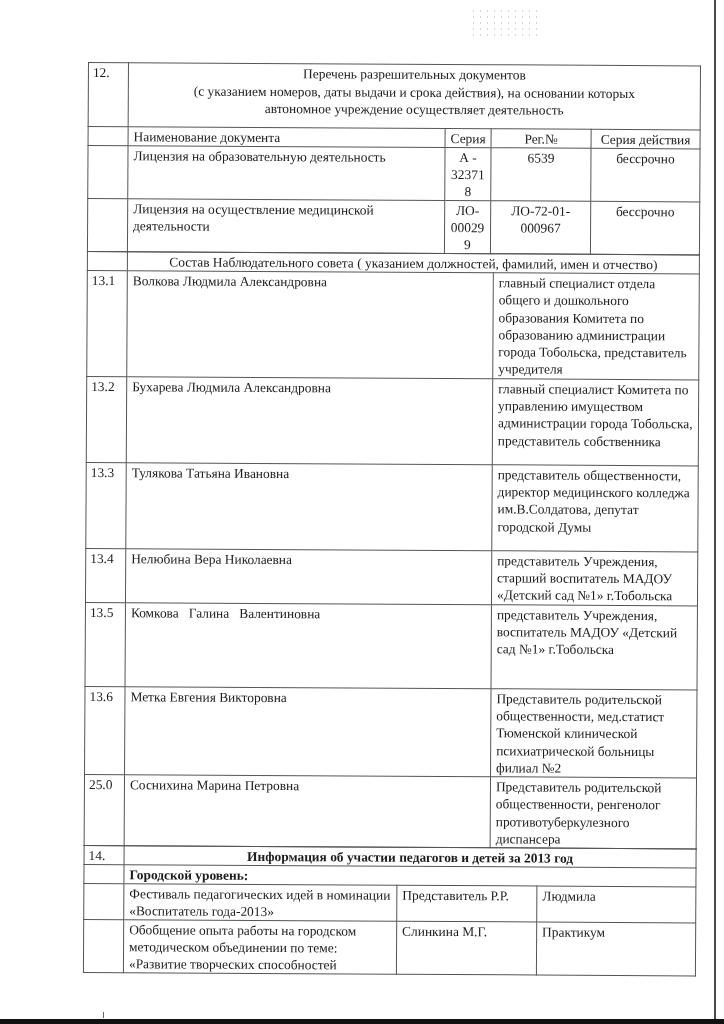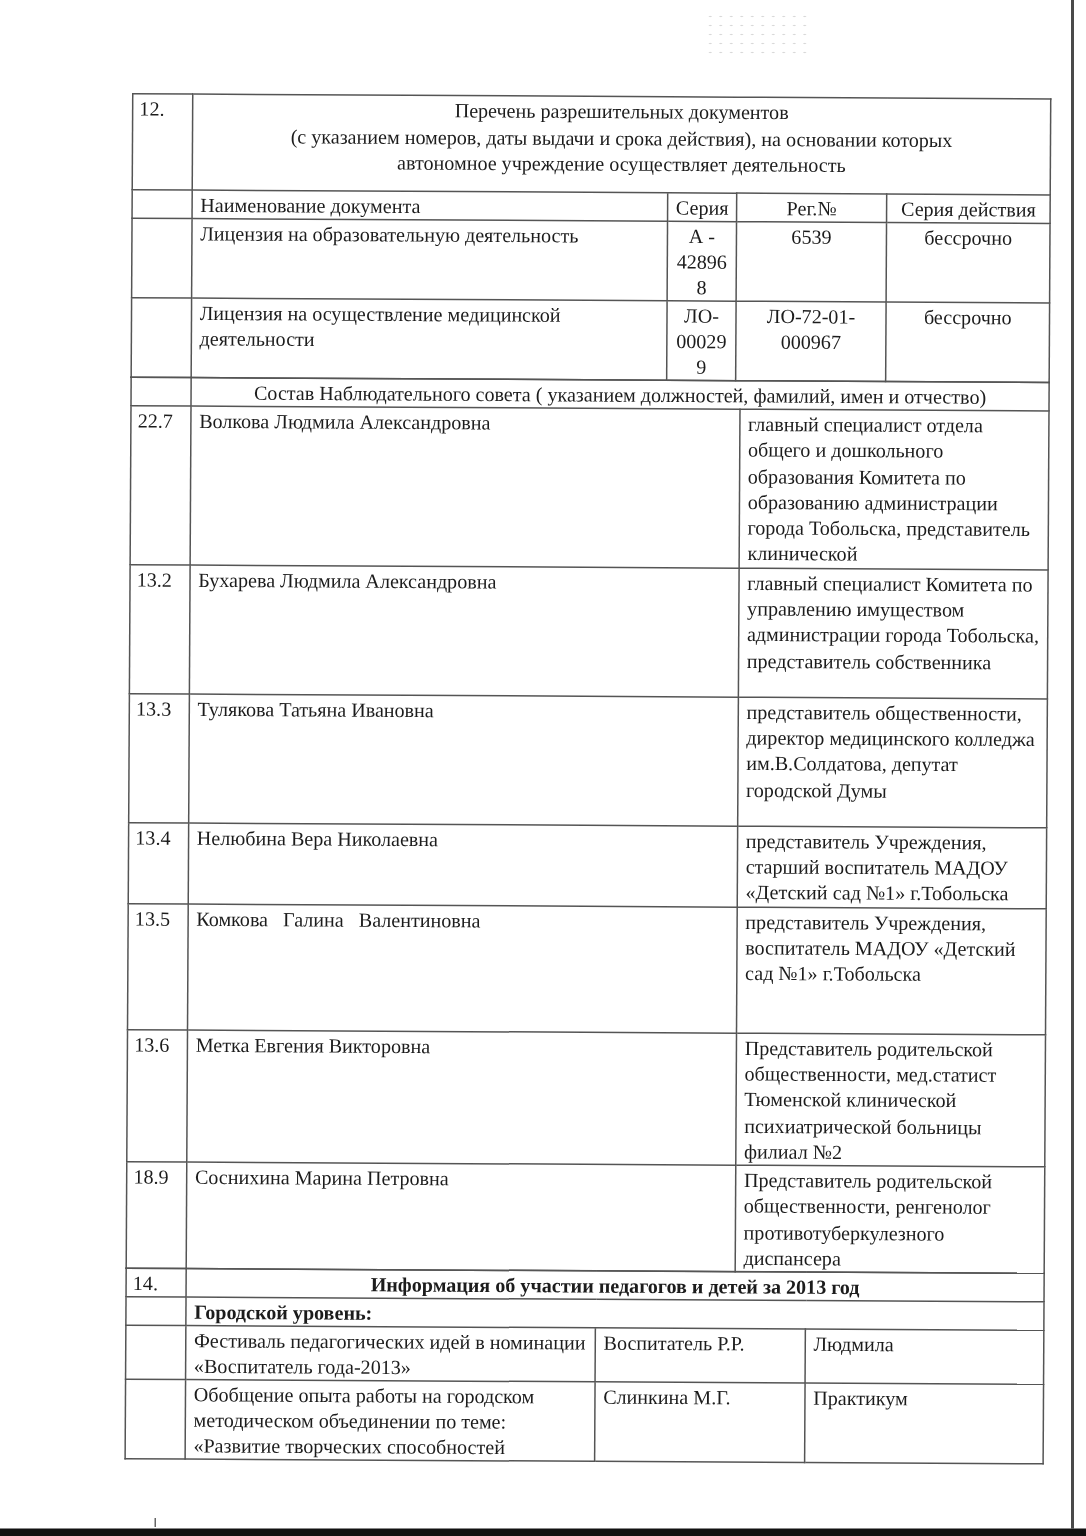--- a/index.html
+++ b/index.html
@@ -125,21 +125,21 @@
       <td>Наименование документа</td>
       <td class="center">Серия</td>
       <td class="center">Рег.№</td>
       <td class="center">Серия действия</td>
     </tr>
     <tr class="lic-row">
       <td class="num"></td>
       <td>Лицензия на образовательную деятельность</td>
       <td class="center">
         <div>А -</div>
-        <div>42896</div>
+        <div>32371</div>
         <div>8</div>
       </td>
       <td class="center">
         <div>6539</div>
       </td>
       <td class="center">бессрочно</td>
     </tr>
     <tr class="lic-row2">
       <td class="num"></td>
       <td>Лицензия на осуществление медицинской деятельности</td>
@@ -162,23 +162,23 @@
       <col style="width:40px">
       <col style="width:366px">
       <col style="width:206px">
     </colgroup>
     <tbody>
         <tr class="council-head">
       <td class="num"></td>
       <td colspan="2" class="center">Состав Наблюдательного совета ( указанием должностей, фамилий, имен и отчество)</td>
     </tr>
     <tr class="m1">
-      <td class="num">22.7</td>
+      <td class="num">13.1</td>
       <td class="member-name">Волкова Людмила Александровна</td>
-      <td class="member-pos">главный специалист отдела общего и дошкольного образования Комитета по образованию администрации города Тобольска, представитель клинической</td>
+      <td class="member-pos">главный специалист отдела общего и дошкольного образования Комитета по образованию администрации города Тобольска, представитель учредителя</td>
     </tr>
     <tr class="m2">
       <td class="num">13.2</td>
       <td class="member-name">Бухарева Людмила Александровна</td>
       <td class="member-pos">главный специалист Комитета по управлению имуществом администрации города Тобольска, представитель собственника</td>
     </tr>
     <tr class="m3">
       <td class="num">13.3</td>
       <td class="member-name">Тулякова Татьяна Ивановна</td>
       <td class="member-pos">представитель общественности, директор медицинского колледжа им.В.Солдатова, депутат городской Думы</td>
@@ -192,21 +192,21 @@
       <td class="num">13.5</td>
       <td class="member-name" style="white-space:pre">Комкова   Галина   Валентиновна</td>
       <td class="member-pos">представитель Учреждения, воспитатель МАДОУ «Детский сад №1» г.Тобольска</td>
     </tr>
     <tr class="m6">
       <td class="num">13.6</td>
       <td class="member-name">Метка Евгения Викторовна</td>
       <td class="member-pos">Представитель  родительской общественности, мед.статист Тюменской клинической психиатрической больницы филиал №2</td>
     </tr>
     <tr class="m7">
-      <td class="num">18.9</td>
+      <td class="num">25.0</td>
       <td class="member-name">Соснихина Марина Петровна</td>
       <td class="member-pos">Представитель  родительской общественности, ренгенолог противотуберкулезного диспансера</td>
     </tr>
   </tbody>
     </table>
 
   <table style="margin-top:-1px">
     <colgroup>
       <col style="width:40px">
       <col style="width:273px">
@@ -218,21 +218,21 @@
       <td class="num">14.</td>
       <td colspan="3" class="center bold">Информация об участии педагогов и детей за 2013 год</td>
     </tr>
     <tr class="city">
       <td class="num"></td>
       <td colspan="3" class="bold">Городской уровень:</td>
     </tr>
     <tr class="ev1">
       <td class="num"></td>
       <td>Фестиваль педагогических идей в номинации «Воспитатель года-2013»</td>
-      <td>Воспитатель Р.Р.</td>
+      <td>Представитель Р.Р.</td>
       <td>Людмила</td>
     </tr>
     <tr class="ev2">
       <td class="num"></td>
       <td>Обобщение опыта работы на городском методическом объединении по теме: «Развитие творческих способностей</td>
       <td>Слинкина М.Г.</td>
       <td>Практикум</td>
     </tr>
   </tbody>
     </table>

